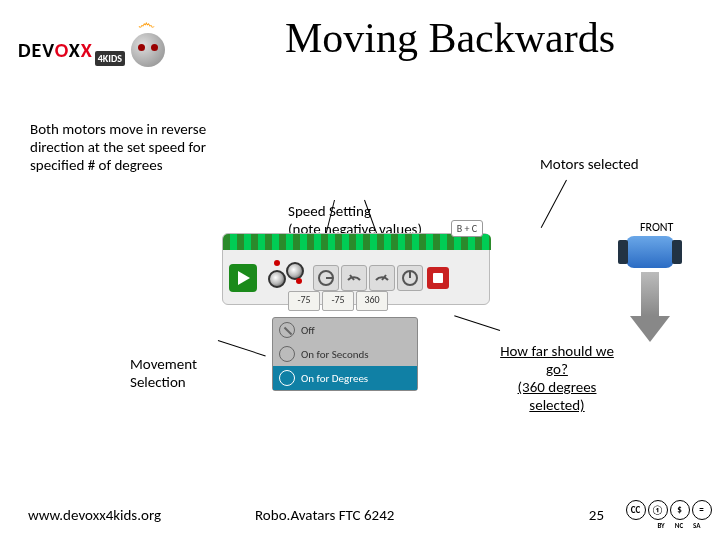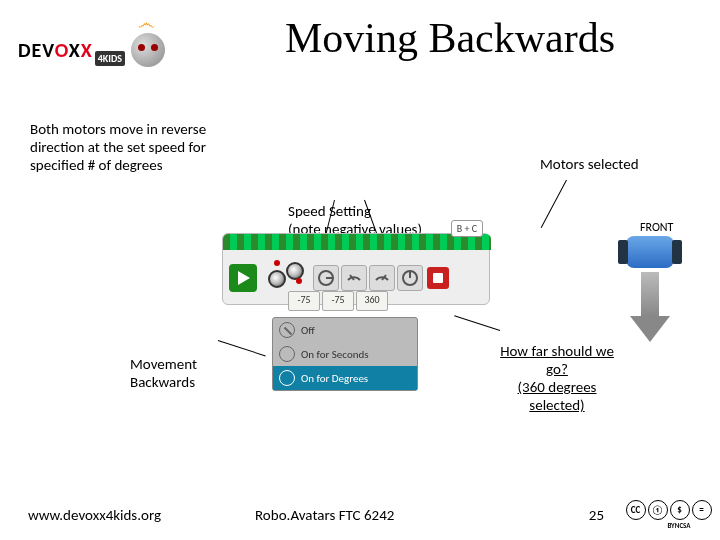--- a/index.html
+++ b/index.html
@@ -162,39 +162,39 @@
   .footer-n { position: absolute; right: 116px; bottom: 16px; font-size: 15px; }
   .cc {
     position: absolute; right: 10px; bottom: 10px; width: 98px; height: 30px;
     display: flex; flex-direction: column; align-items: center; font-size: 6px;
   }
   .cc-row { display: flex; gap: 2px; padding-left: 15px; }
   .cc-b {
     width: 20px; height: 20px; border-radius: 50%; border: 1px solid #000;
     font-size: 9px; text-align: center; line-height: 18px; font-weight: bold;
   }
-  .cc-l { display:flex; margin-top:1px; font-size:7px; font-weight:bold;padding-left:36px; }
+  .cc-l { display:flex; gap:10px; margin-top:1px; font-size:7px; font-weight:bold;padding-left:36px; }
 </style>
 </head>
 <body>
 
 <div class="logo">
   <span class="logo-text">DEV<span class="o1">O</span>X<span class="o1">X</span></span>
   <span class="logo-kids">4KIDS</span>
   <span class="logo-antenna">෴</span>
   <span class="logo-robot"></span>
 </div>
 
 <div class="title">Moving Backwards</div>
 
 <div class="caption cap1">Both motors move in reverse direction at the set speed for specified # of degrees</div>
 <div class="caption cap2" style="white-space:pre-line">Speed Setting
 (note negative values)</div>
 <div class="caption cap3">Motors selected</div>
-<div class="caption cap-mv">Movement Backwards</div>
+<div class="caption cap-mv">Movement Selection</div>
 <div class="caption cap-how" style="white-space:pre-line">How far should we go?
 (360 degrees selected)</div>
 <div class="front-label">FRONT</div>
 
 <div class="line l1"></div>
 <div class="line l2"></div>
 <div class="line l3"></div>
 <div class="line l4"></div>
 <div class="line l5"></div>
 

